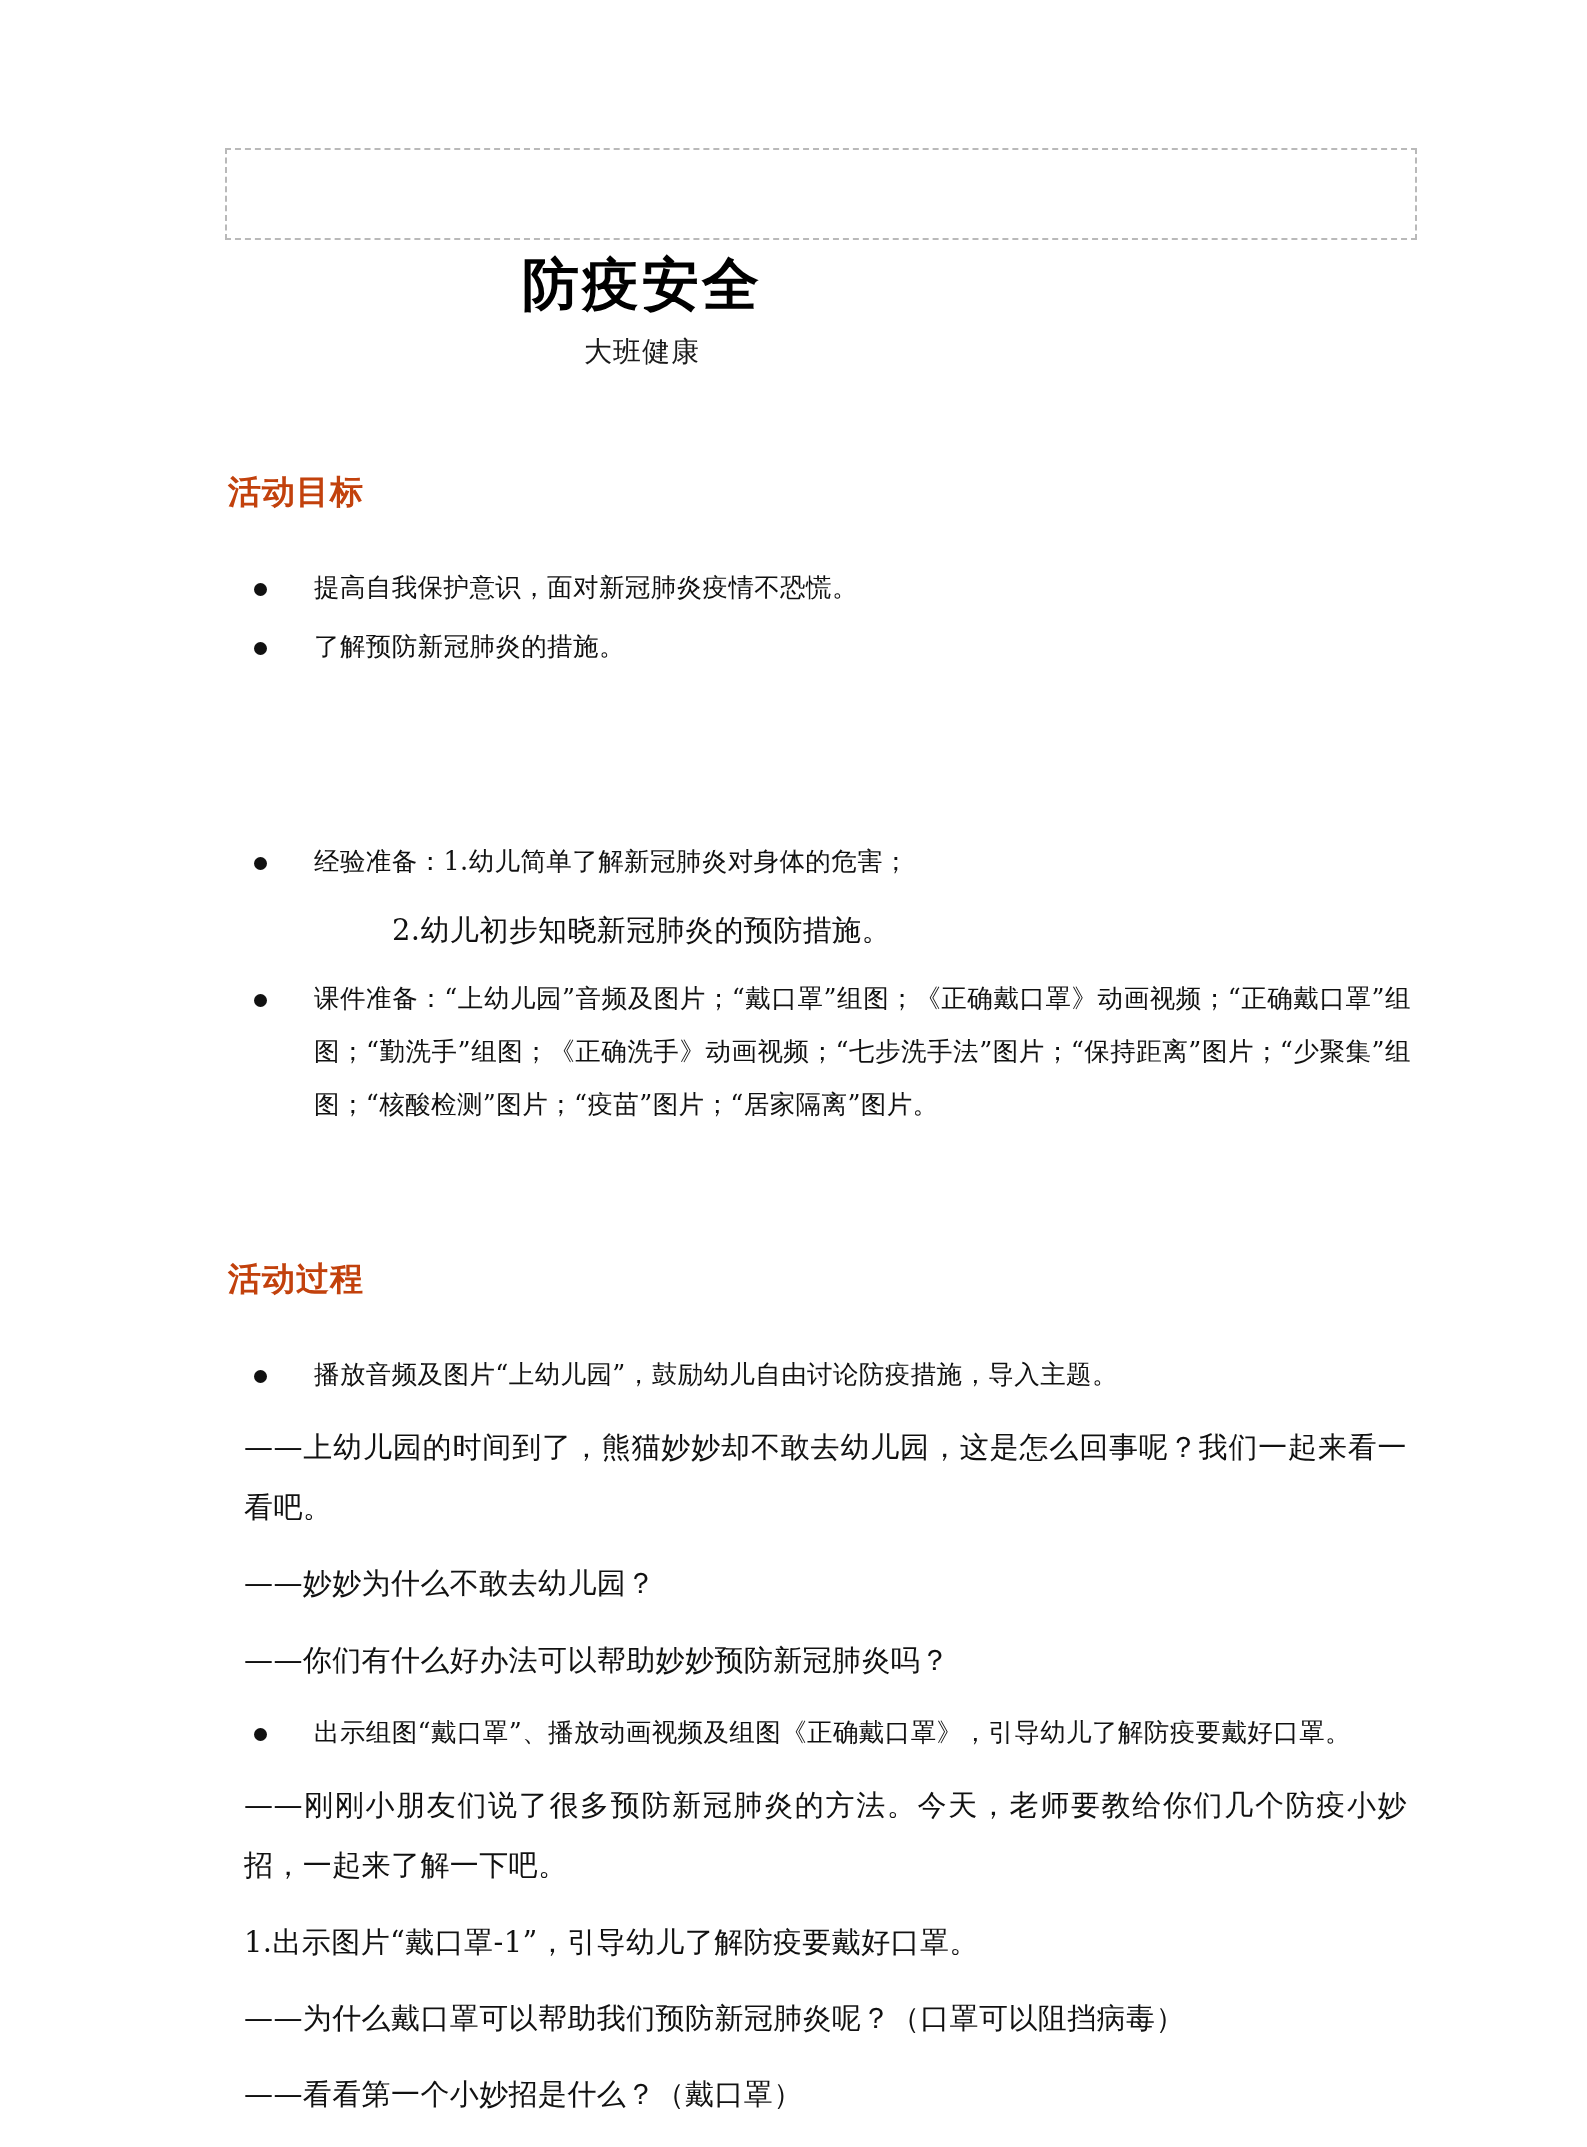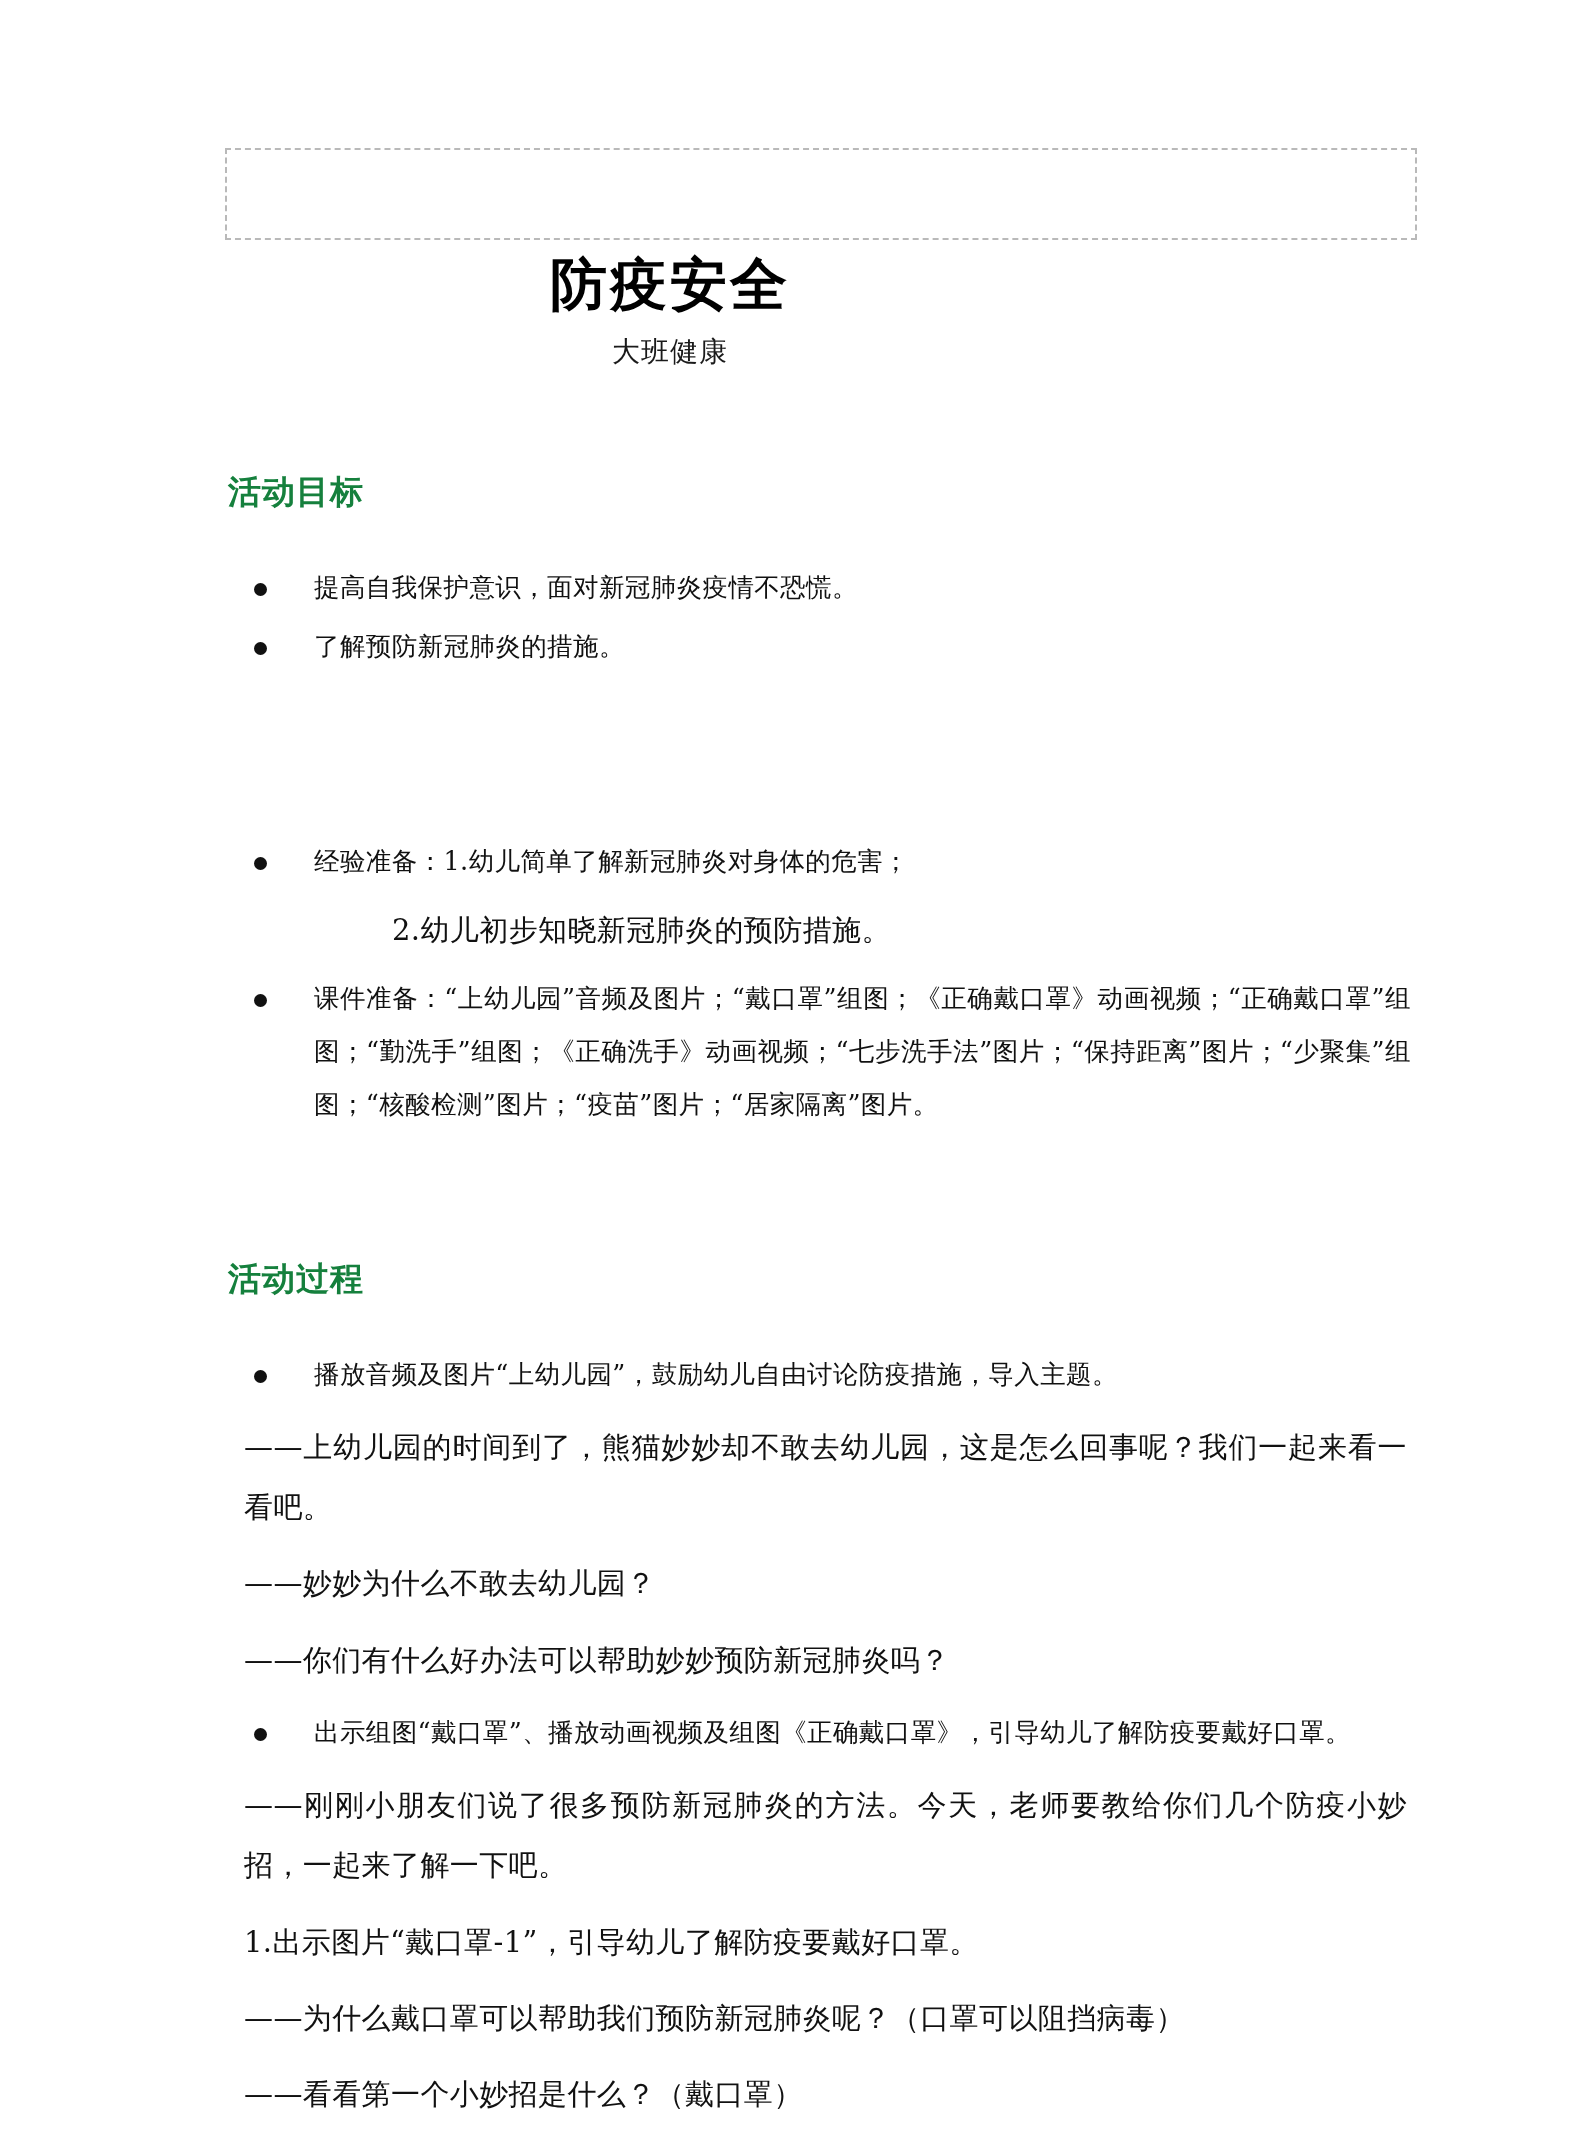--- a/index.html
+++ b/index.html
@@ -37,21 +37,20 @@
     background: #ffffff;
   }
 
   
   .title-block {
     position: absolute;
     left: 0;
     top: 248px;
     width: 1284px;
     text-align: center;
-    margin-left: 28px;
   }
   .doc-title {
     font-size: 57px;
     font-weight: bold;
     line-height: 1.28;
     letter-spacing: 3px;
     color: #000000;
     margin: 0;
   }
   .doc-subtitle {
@@ -67,21 +66,21 @@
   .content {
     position: absolute;
     left: 228px;
     top: 470px;
     width: 1195px;
   }
 
   h2.section-heading {
     font-size: 33px;
     font-weight: bold;
-    color: #15803d;
+    color: #c2410c;
     margin: 0;
     letter-spacing: 1px;
     line-height: 1.35;
   }
 
   .section {
     margin: 0;
   }
   .gap-after-goals  { height: 104px; }
   .gap-after-prep   { height: 114px; }

